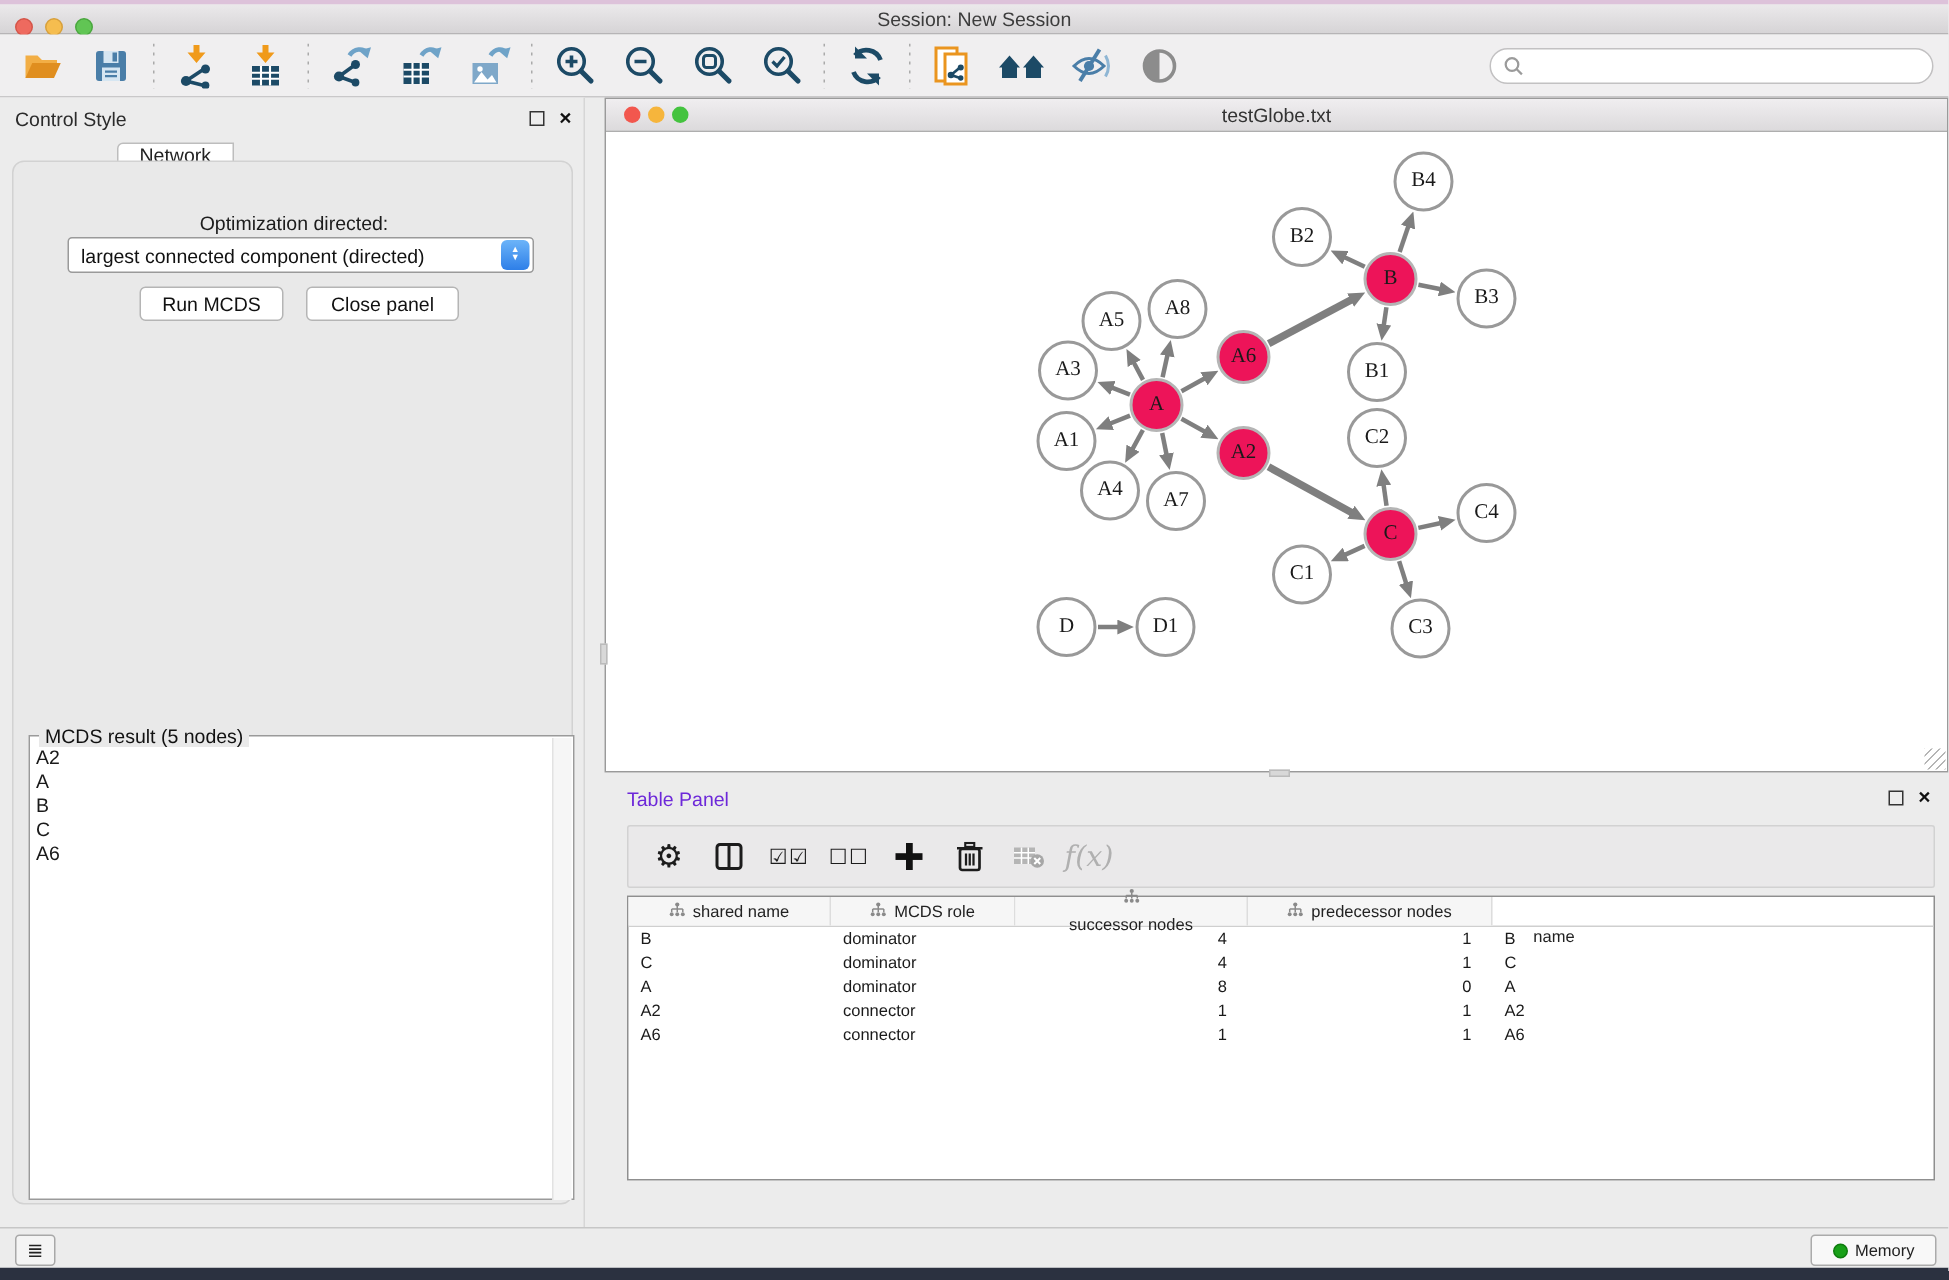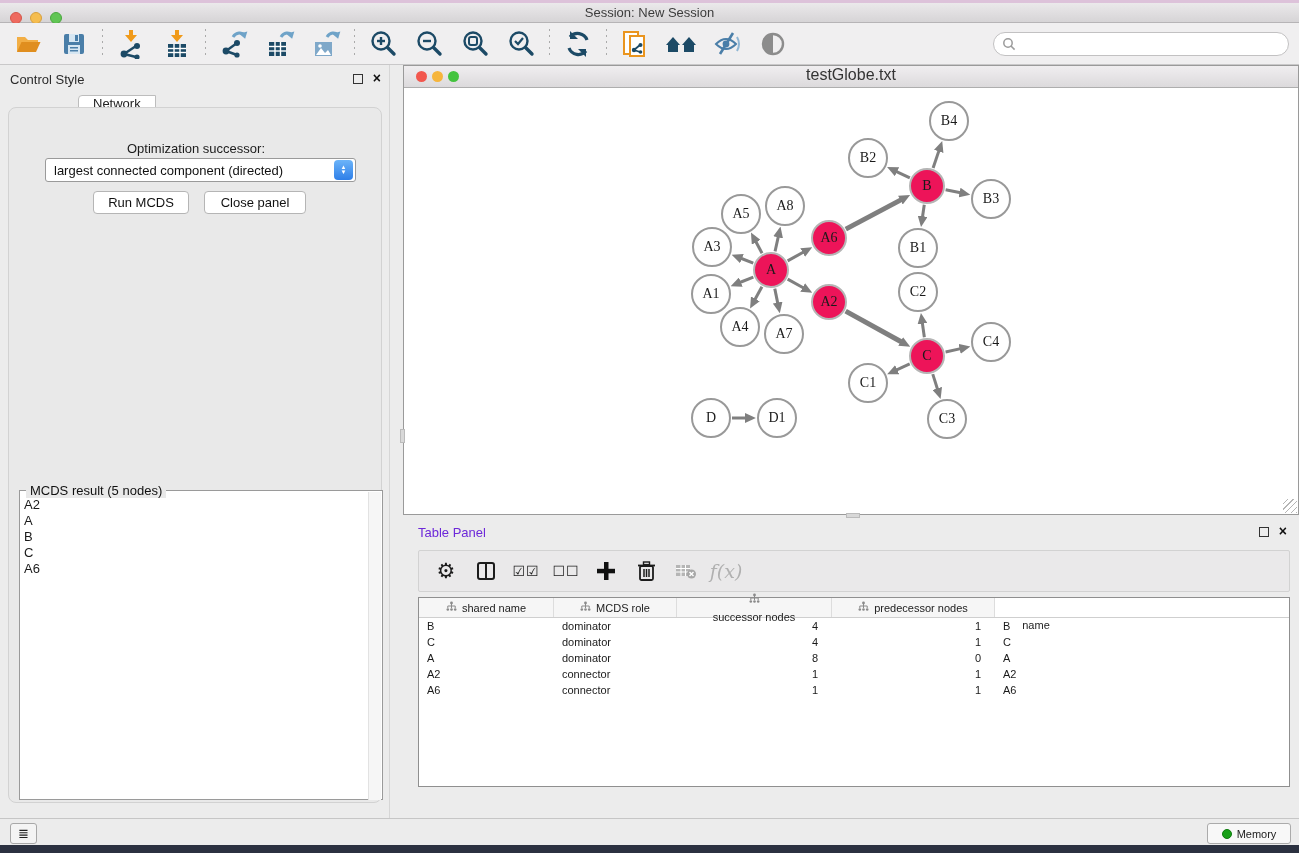--- a/index.html
+++ b/index.html
@@ -59,21 +59,21 @@
   #mcds-box { position:absolute; left:10px; top:382px; width:364px; height:310px;
     border:1px solid #9a9a9a; background:#fff; }
   #mcds-legend { position:absolute; left:6px; top:-8px; background:#e9e9e9; padding:0 4px; font-size:13px; color:#111; }
   #mcds-list { position:absolute; left:1px; top:6px; width:346px; font-size:13px; line-height:16px; padding-left:3px; }
   #mcds-scroll { position:absolute; right:1px; top:1px; width:13px; height:308px; background:#f6f6f6; border-left:1px solid #e2e2e2; }
 
   
   #net-window { left:403px; top:65px; width:896px; height:450px; border:1px solid #9a9a9a; background:#fff; }
   #net-titlebar { position:absolute; left:0; top:0; width:100%; height:22px;
     background:linear-gradient(#f0eef0,#dcdadc); border-bottom:1px solid #aeaeae;
-    display:flex; justify-content:center; font-size:16px; color:#333; }
+    display:flex; align-items:center; justify-content:center; font-size:13px; color:#333; }
   .ntl { position:absolute; top:5px; width:11px; height:11px; border-radius:50%; }
   .ntl.red { left:12px; background:#f2574e; } .ntl.yellow { left:28px; background:#f6b53c; }
   .ntl.green { left:44px; background:#44c33f; }
   #net-canvas { position:absolute; left:0; top:22px; width:894px; height:426px; background:#fff; }
   .graph-node { position:absolute; border-radius:50%; display:flex; align-items:center;
     justify-content:center; font-size:14px; color:#1a1a1a;font-family:Liberation Serif, serif; }
   #net-grip { position:absolute; right:1px; bottom:1px; width:14px; height:14px;
     background:repeating-linear-gradient(135deg, transparent 0 3px, #b5b5b5 3px 4px); }
   .splitter-h { position:absolute; left:-4px; top:363px; width:5px; height:14px; background:#d8d8d8; border:1px solid #bbb; }
   .splitter-b { position:absolute; left:442px; bottom:-4px; width:14px; height:5px; background:#d8d8d8; border:1px solid #bbb; }
@@ -297,21 +297,21 @@
   <div id="cp-header">Control Style</div>
   <span id="cp-float" class="win-float"></span>
   <span id="cp-close" class="win-close">×</span>
   <div id="cp-tabs">
       <div class="seg-tab">Network</div>
       <div class="seg-tab">Style</div>
       <div class="seg-tab">Select</div>
       <div class="seg-tab selected">MCDS</div>
     </div>
   <div id="cp-inner">
-    <div id="opt-label">Optimization successor:</div>
+    <div id="opt-label">Optimization directed:</div>
     <div id="opt-select">
       <span class="val">largest connected component (directed)</span>
       <span id="opt-stepper">
           <span>▲</span>
           <span>▼</span>
         </span>
     </div>
     <div id="run-btn" class="cp-btn">Run MCDS</div>
     <div id="close-btn" class="cp-btn">Close panel</div>
     <div id="mcds-box">

